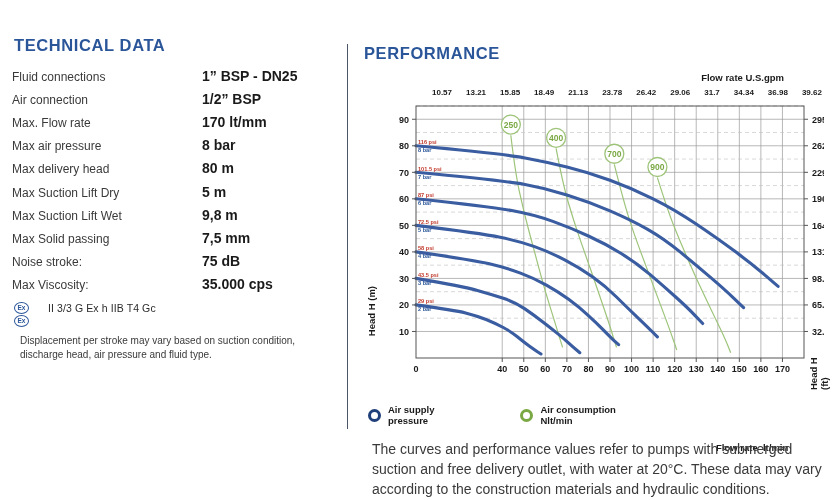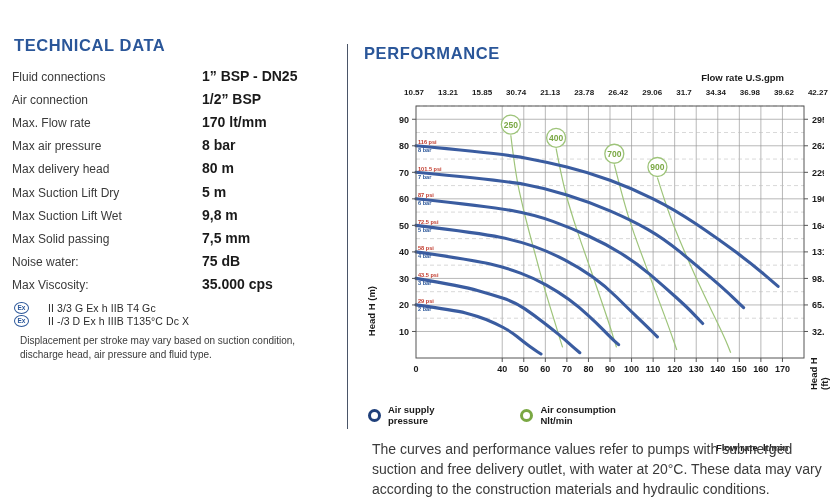--- a/index.html
+++ b/index.html
@@ -113,21 +113,21 @@
   }
   .top-axis-name {
     position: absolute;
     right: 40px; top: 28px;
     font-size: 9.5px;
     font-weight: bold;
     color: #1a1a1a;
   }
   .top-tick-row {
     position: absolute;
-    left: 40px; top: 44px;
+    left: 68px; top: 44px;
     width: 370px;
     display: flex;
     justify-content: space-between;
     gap: 14px;
   }
   .top-tick {
     font-size: 8px;
     font-weight: bold;
     color: #1a1a1a;
     width: 26px;
@@ -236,54 +236,53 @@
           </tr>
           <tr>
             <td class="spec-label">Max Suction Lift Wet</td>
             <td class="spec-value">9,8 m</td>
           </tr>
           <tr>
             <td class="spec-label">Max Solid passing</td>
             <td class="spec-value">7,5 mm</td>
           </tr>
           <tr>
-            <td class="spec-label">Noise water:</td>
+            <td class="spec-label">Noise stroke:</td>
             <td class="spec-value">75 dB</td>
           </tr>
           <tr>
             <td class="spec-label">Max Viscosity:</td>
             <td class="spec-value">35.000 cps</td>
           </tr>
         </tbody>
     </table>
 
     <div class="atex-list" id="atex-list">
         <div class="atex-row">
           <span class="ex-mark">Ex</span>
           <span class="atex-text">II 3/3 G Ex h IIB T4 Gc</span>
         </div>
         <div class="atex-row">
           <span class="ex-mark">Ex</span>
-          <span class="atex-text">II -/3 D Ex h IIIB T135°C Dc X</span>
         </div>
       </div>
 
     <div class="tech-note">Displacement per stroke may vary based on suction condition, discharge head, air pressure and fluid type.</div>
   </div>
 
   <div id="perf-panel">
     <h2 class="perf-title">PERFORMANCE</h2>
 
     <div class="top-axis-name">Flow rate U.S.gpm</div>
 
     <div class="top-tick-row" id="top-tick-row">
         <div class="top-tick">10.57</div>
         <div class="top-tick">13.21</div>
         <div class="top-tick">15.85</div>
-        <div class="top-tick">30.74</div>
+        <div class="top-tick">18.49</div>
         <div class="top-tick">21.13</div>
         <div class="top-tick">23.78</div>
         <div class="top-tick">26.42</div>
         <div class="top-tick">29.06</div>
         <div class="top-tick">31.7</div>
         <div class="top-tick">34.34</div>
         <div class="top-tick">36.98</div>
         <div class="top-tick">39.62</div>
         <div class="top-tick">42.27</div>
         <div class="top-tick">44.91</div>

